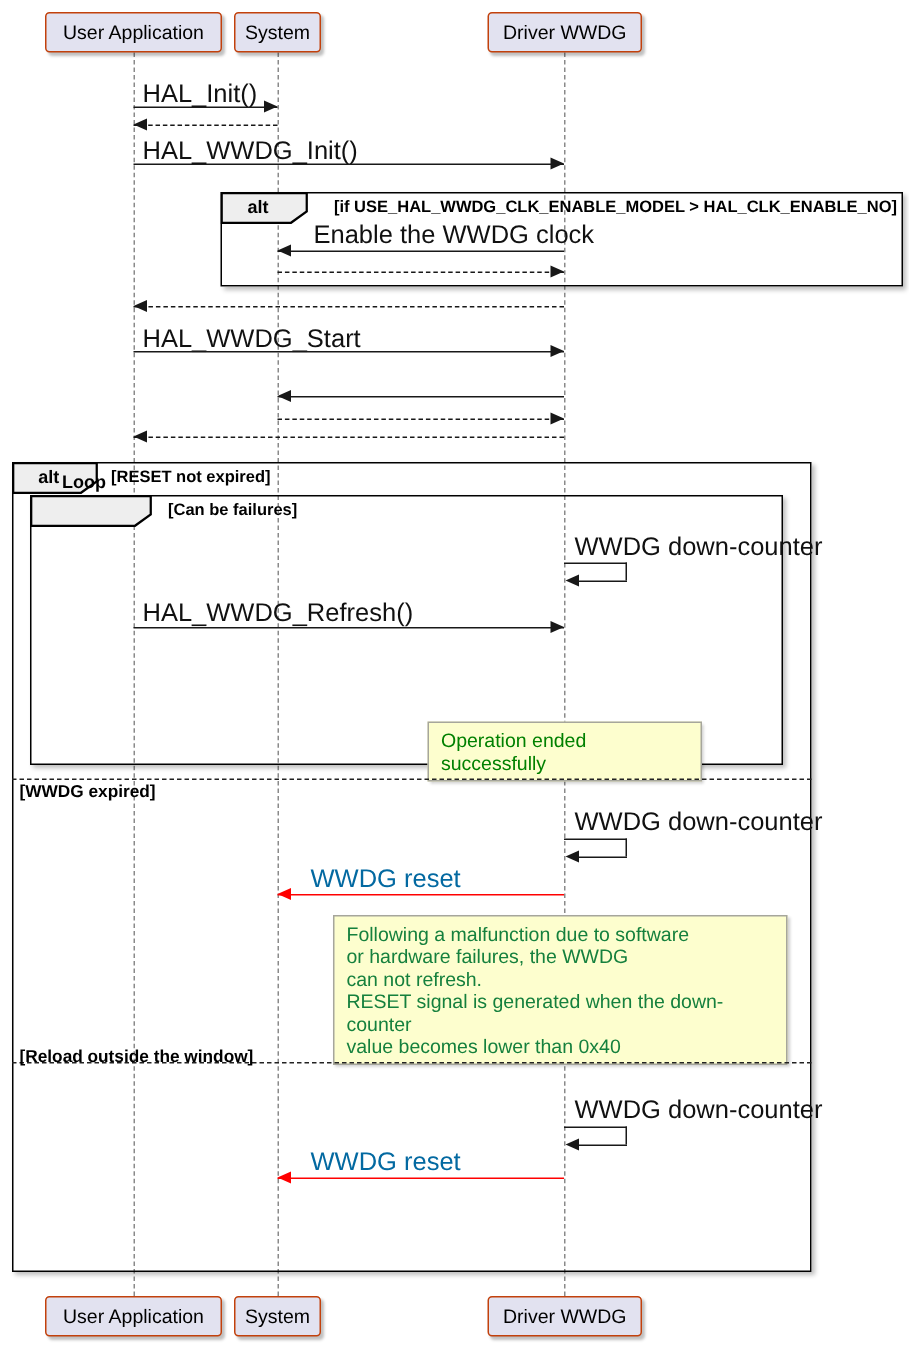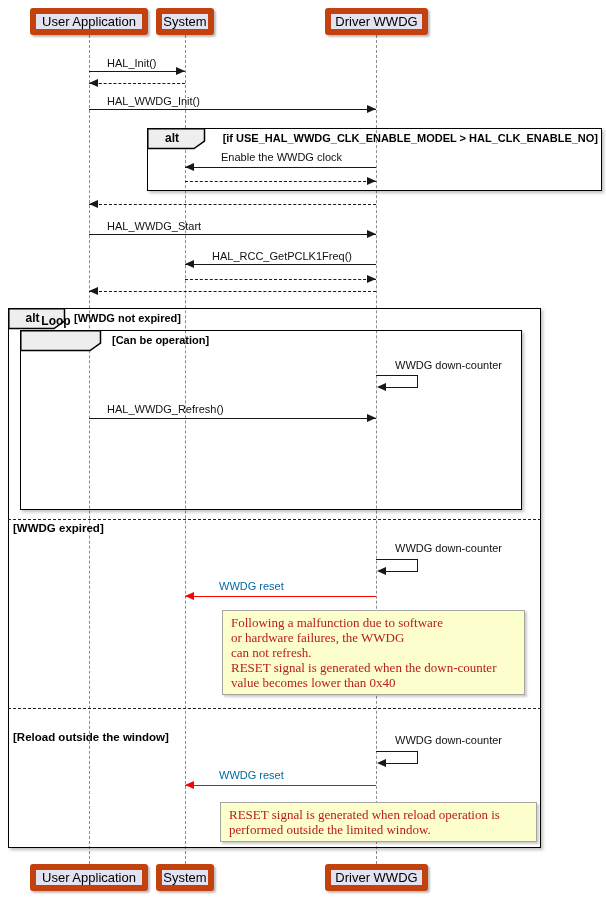--- a/index.html
+++ b/index.html
@@ -1,24 +1,24 @@
 <!DOCTYPE html>
 <html><head>
 <meta charset="utf-8">
 <style>
   html,body{margin:0;padding:0;background:#fff;}
   #canvas{position:relative;width:606px;height:900px;background:#fff;
     font-family:"Liberation Sans","DejaVu Sans",sans-serif;overflow:hidden;}
 
-  .participant{position:absolute;height:27px;background:#E2E2F0;border:6px solid #c2410c;
+  .participant{position:absolute;height:27px;background:#E2E2F0;border:1px solid #c2410c;
     border-radius:3px;display:flex;align-items:center;justify-content:center;
     font-size:13px;color:#000;box-shadow:2px 2px 2px rgba(0,0,0,.25);box-sizing:border-box;}
   .lifeline{position:absolute;width:0;border-left:1px dashed #8a8a8a;}
 
-  .msg-label{position:absolute;font-size:11px;color:#111;white-space:nowrap;line-height:14px;margin-left:12px;}
+  .msg-label{position:absolute;font-size:17px;color:#111;white-space:nowrap;line-height:14px;}
   .msg-label.red{color:#0369a1;}
   .msg-line{position:absolute;height:0;border-top:1.4px solid #181818;}
   .msg-line.dashed{border-top:1px dashed #181818;}
   .msg-line.red{border-top-color:#f00;}
   .vline{position:absolute;width:0;border-left:1.4px solid #181818;}
 
   .ah{position:absolute;width:0;height:0;border-top:4px solid transparent;border-bottom:4px solid transparent;}
   .ah.r{border-left:9px solid #181818;}
   .ah.l{border-right:9px solid #181818;}
   .ah.red.l{border-right-color:#f00;}
@@ -29,21 +29,21 @@
   .pent-label{position:absolute;font-size:12px;font-weight:bold;color:#000;text-align:center;}
   .guard{position:absolute;font-size:11px;font-weight:bold;color:#000;white-space:nowrap;}
 
   .divider-line{position:absolute;height:0;border-top:1.4px dashed #222;}
   .divider-label{position:absolute;font-size:11.5px;font-weight:bold;color:#000;white-space:nowrap;}
 
   .note{position:absolute;background:#FDFECE;border:1px solid #A6A69C;box-sizing:border-box;
     padding:4px 8px;font-size:13px;line-height:15px;white-space:pre-line;
     box-shadow:1.5px 1.5px 2px rgba(0,0,0,.2);}
   .note.green{color:#008000;}
-  .note.red{color:#b91c1c;font-family:Liberation Serif, serif;}
+  .note.red{color:#15803d;}
 </style>
 </head>
 <body>
 
 <div id="canvas">
 
   <div class="lifeline" style="left:89px;top:35px;height:829px"></div>
   <div class="lifeline" style="left:185px;top:35px;height:829px"></div>
   <div class="lifeline" style="left:376px;top:35px;height:829px"></div>
 
@@ -76,54 +76,54 @@
   <div class="msg-line dashed" style="left:185px;top:181px;width:191px"></div>
   <div class="ah r" style="left:367px;top:177px"></div>
 
   <div class="msg-line dashed" style="left:89px;top:204px;width:287px"></div>
   <div class="ah l" style="left:89px;top:200px"></div>
 
   <div class="msg-label" style="left:95px;top:219px">HAL_WWDG_Start</div>
   <div class="msg-line" style="left:89px;top:234px;width:287px"></div>
   <div class="ah r" style="left:367px;top:230px"></div>
 
-  <div class="msg-label" style="left:200px;top:249px">HAL_RCC_GetPCLK1Freq()</div>
   <div class="msg-line" style="left:185px;top:264px;width:191px"></div>
   <div class="ah l" style="left:185px;top:260px"></div>
 
   <div class="msg-line dashed" style="left:185px;top:279px;width:191px"></div>
   <div class="ah r" style="left:367px;top:275px"></div>
 
   <div class="msg-line dashed" style="left:89px;top:291px;width:287px"></div>
   <div class="ah l" style="left:89px;top:287px"></div>
 
   <div class="frame" style="left:8px;top:308px;width:533px;height:540px"></div>
   <svg class="pent" style="left:8px;top:308px" width="58" height="22">
     <path d="M0.8,0.8 L56.5,0.8 L56.5,13 L46,20.5 L0.8,20.5 Z" fill="#EEEEEE" stroke="#000" stroke-width="1.5"></path>
   </svg>
   <div class="pent-label" style="left:8px;top:311px;width:49px">alt</div>
-  <div class="guard" style="left:74px;top:312px">[WWDG not expired]</div>
+  <div class="guard" style="left:74px;top:312px">[RESET not expired]</div>
 
   <div class="frame" style="left:20px;top:330px;width:502px;height:180px"></div>
   <svg class="pent" style="left:20px;top:330px" width="82" height="22">
     <path d="M0.8,0.8 L80.5,0.8 L80.5,13 L70,20.5 L0.8,20.5 Z" fill="#EEEEEE" stroke="#000" stroke-width="1.5"></path>
   </svg>
   <div class="pent-label" style="left:20px;top:314px;width:72px">Loop</div>
-  <div class="guard" style="left:112px;top:334px">[Can be operation]</div>
+  <div class="guard" style="left:112px;top:334px">[Can be failures]</div>
 
   <div class="msg-label" style="left:383px;top:358px">WWDG down-counter</div>
   <div class="msg-line" style="left:376px;top:375px;width:42px"></div>
   <div class="vline" style="left:417px;top:375px;height:12px"></div>
   <div class="msg-line" style="left:381px;top:387px;width:37px"></div>
   <div class="ah l" style="left:377px;top:383px"></div>
 
   <div class="msg-label" style="left:95px;top:402px">HAL_WWDG_Refresh()</div>
   <div class="msg-line" style="left:89px;top:418px;width:287px"></div>
   <div class="ah r" style="left:367px;top:414px"></div>
 
+  <div class="note green" style="left:285px;top:481px;width:183px">Operation ended successfully</div>
 
   <div class="divider-line" style="left:8px;top:519px;width:533px"></div>
   <div class="divider-label" style="left:13px;top:522px">[WWDG expired]</div>
 
   <div class="msg-label" style="left:383px;top:541px">WWDG down-counter</div>
   <div class="msg-line" style="left:376px;top:559px;width:42px"></div>
   <div class="vline" style="left:417px;top:559px;height:12px"></div>
   <div class="msg-line" style="left:381px;top:571px;width:37px"></div>
   <div class="ah l" style="left:377px;top:567px"></div>
 
@@ -131,32 +131,30 @@
   <div class="msg-line red" style="left:185px;top:596px;width:191px"></div>
   <div class="ah red l" style="left:185px;top:592px"></div>
 
   <div class="note red" style="left:222px;top:610px;width:303px">Following a malfunction due to software
 or hardware failures, the WWDG
 can not refresh.
 RESET signal is generated when the down-counter
 value becomes lower than 0x40</div>
 
   <div class="divider-line" style="left:8px;top:708px;width:533px"></div>
-  <div class="divider-label" style="left:13px;top:731px">[Reload outside the window]</div>
+  <div class="divider-label" style="left:13px;top:699px">[Reload outside the window]</div>
 
   <div class="msg-label" style="left:383px;top:733px">WWDG down-counter</div>
   <div class="msg-line" style="left:376px;top:751px;width:42px"></div>
   <div class="vline" style="left:417px;top:751px;height:12px"></div>
   <div class="msg-line" style="left:381px;top:763px;width:37px"></div>
   <div class="ah l" style="left:377px;top:759px"></div>
 
   <div class="msg-label red" style="left:207px;top:768px">WWDG reset</div>
   <div class="msg-line red" style="left:185px;top:785px;width:191px"></div>
   <div class="ah red l" style="left:185px;top:781px"></div>
 
-  <div class="note red" style="left:220px;top:802px;width:317px">RESET signal is generated when reload operation is
-performed outside the limited window.</div>
 
   <div class="participant" style="left:30px;top:864px;width:118px">User Application</div>
   <div class="participant" style="left:156px;top:864px;width:58px">System</div>
   <div class="participant" style="left:325px;top:864px;width:103px">Driver WWDG</div>
 
 </div>
 
 </body></html>

